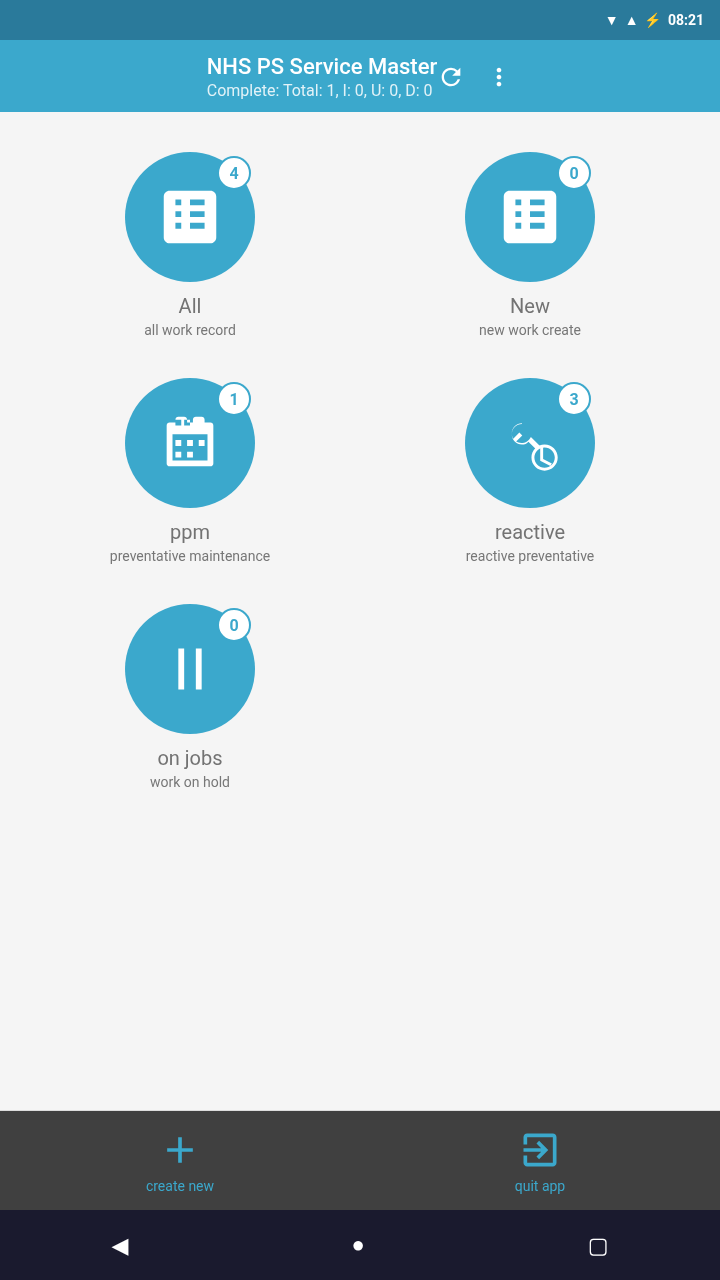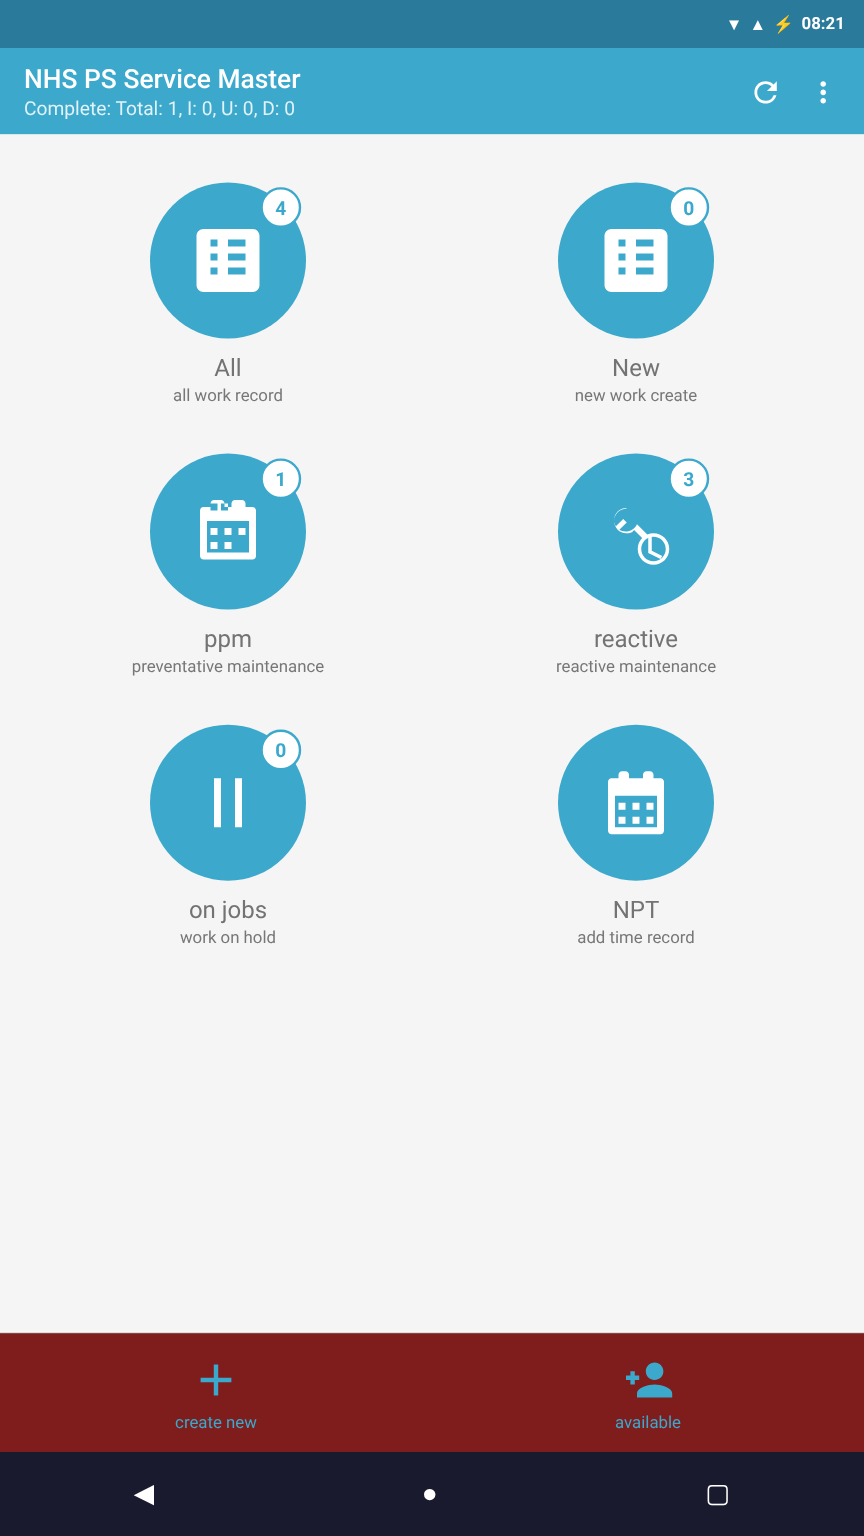--- a/index.html
+++ b/index.html
@@ -33,21 +33,21 @@
       font-size: 14px;
       font-weight: bold;
     }
 
     
     .app-bar {
       background: #3ba8cc;
       padding: 14px 20px 12px 20px;
       display: flex;
       align-items: center;
-      justify-content: space-between;
+      justify-content: center;
     }
     .app-bar-title-area {
       display: flex;
       flex-direction: column;
     }
     .app-bar-title {
       color: white;
       font-size: 22px;
       font-weight: 500;
     }
@@ -124,21 +124,21 @@
       color: #737373;
       margin-bottom: 4px;
     }
     .card-subtitle {
       font-size: 14px;
       color: #777;
     }
 
     
     .bottom-nav {
-      background: #7f1d1d;
+      background: #404040;
       border-top: 1px solid #ddd;
       height: 100px;
       display: flex;
       align-items: center;
       justify-content: space-around;
       text-align: center;
     }
     .nav-item {
       display: flex;
       flex-direction: column;
@@ -251,64 +251,52 @@
           <svg class="icon-svg" style="position:absolute;" viewBox="0 0 48 48">
             <path fill="white" d="M18.5 10.5c-3.9 0-7 3.1-7 7 0 1.3.4 2.5 1 3.5l4.2-4.2 2 2-4.2 4.2c1 .6 2.2 1 3.5 1 2.9 0 5.4-1.7 6.6-4.2L31 26.2l-2.5 2.5-5.6-5.6C21.9 24.6 20.3 25 18.5 25c-3.9 0-7-3.1-7-7s3.1-7 7-7z"></path>
             <circle fill="white" cx="34" cy="34" r="10" opacity="0.0"></circle>
             <path fill="white" d="M33 26v9l6 3-1 1.7-7-3.5V26z"></path>
             <path fill="white" d="M34 25c-5 0-9 4-9 9s4 9 9 9 9-4 9-9-4-9-9-9zm0 16c-3.9 0-7-3.1-7-7s3.1-7 7-7 7 3.1 7 7-3.1 7-7 7z"></path>
           </svg>
         </div>
         <div class="badge">3</div>
       </div>
       <span class="card-title">reactive</span>
-      <span class="card-subtitle">reactive maintenance</span>
+      <span class="card-subtitle">reactive preventative</span>
     </div>
 
     <div class="card">
       <div class="icon-wrap">
         <div class="icon-circle">
           <svg class="icon-svg" viewBox="0 0 48 48">
             <path fill="white" d="M16 10h4v28h-4zM28 10h4v28h-4z"></path>
           </svg>
         </div>
         <div class="badge">0</div>
       </div>
       <span class="card-title">on jobs</span>
       <span class="card-subtitle">work on hold</span>
     </div>
 
-    <div class="card">
-      <div class="icon-wrap">
-        <div class="icon-circle">
-          <svg class="icon-svg" viewBox="0 0 48 48">
-            <path fill="white" d="M38,10h-4V8c0-1.1-0.9-2-2-2h-2c-1.1,0-2,0.9-2,2v2h-8V8c0-1.1-0.9-2-2-2h-2c-1.1,0-2,0.9-2,2v2h-4 C8.9,10,8,10.9,8,12v28c0,1.1,0.9,2,2,2h28c1.1,0,2-0.9,2-2V12C40,10.9,39.1,10,38,10z M36,38H12V20h24V38z"></path>
-            <path fill="white" d="M14 24h4v4h-4zM22 24h4v4h-4zM30 24h4v4h-4zM14 32h4v4h-4zM22 32h4v4h-4zM30 32h4v4h-4z"></path>
-          </svg>
-        </div>
-      </div>
-      <span class="card-title">NPT</span>
-      <span class="card-subtitle">add time record</span>
-    </div>
 
   </div>
 </div>
 
 <div class="bottom-nav">
   <div class="nav-item">
     <svg width="44" height="44" viewBox="0 0 24 24" fill="#3ba8cc">
       <path d="M19 13H13v6h-2v-6H5v-2h6V5h2v6h6v2z"></path>
     </svg>
     <span class="nav-label">create new</span>
   </div>
   <div class="nav-item">
     <svg width="44" height="44" viewBox="0 0 24 24" fill="#3ba8cc">
-      <path d="M15 12c2.21 0 4-1.79 4-4s-1.79-4-4-4-4 1.79-4 4 1.79 4 4 4zm-9-2V8H4v2H2v2h2v2h2v-2h2v-2H6zm9 4c-2.67 0-8 1.34-8 4v2h16v-2c0-2.66-5.33-4-8-4z"></path>
+      <path d="M10.09 15.59L11.5 17l5-5-5-5-1.41 1.41L12.67 11H3v2h9.67l-2.58 2.59zM19 3H5c-1.11 0-2 .9-2 2v4h2V5h14v14H5v-4H3v4c0 1.1.89 2 2 2h14c1.1 0 2-.9 2-2V5c0-1.1-.9-2-2-2z"></path>
     </svg>
-    <span class="nav-label">available</span>
+    <span class="nav-label">quit app</span>
   </div>
 </div>
 
 <div class="android-nav">
   <span class="android-nav-btn">◀</span>
   <span class="android-nav-btn">●</span>
   <span class="android-nav-btn">▢</span>
 </div>
 
 </body></html>

